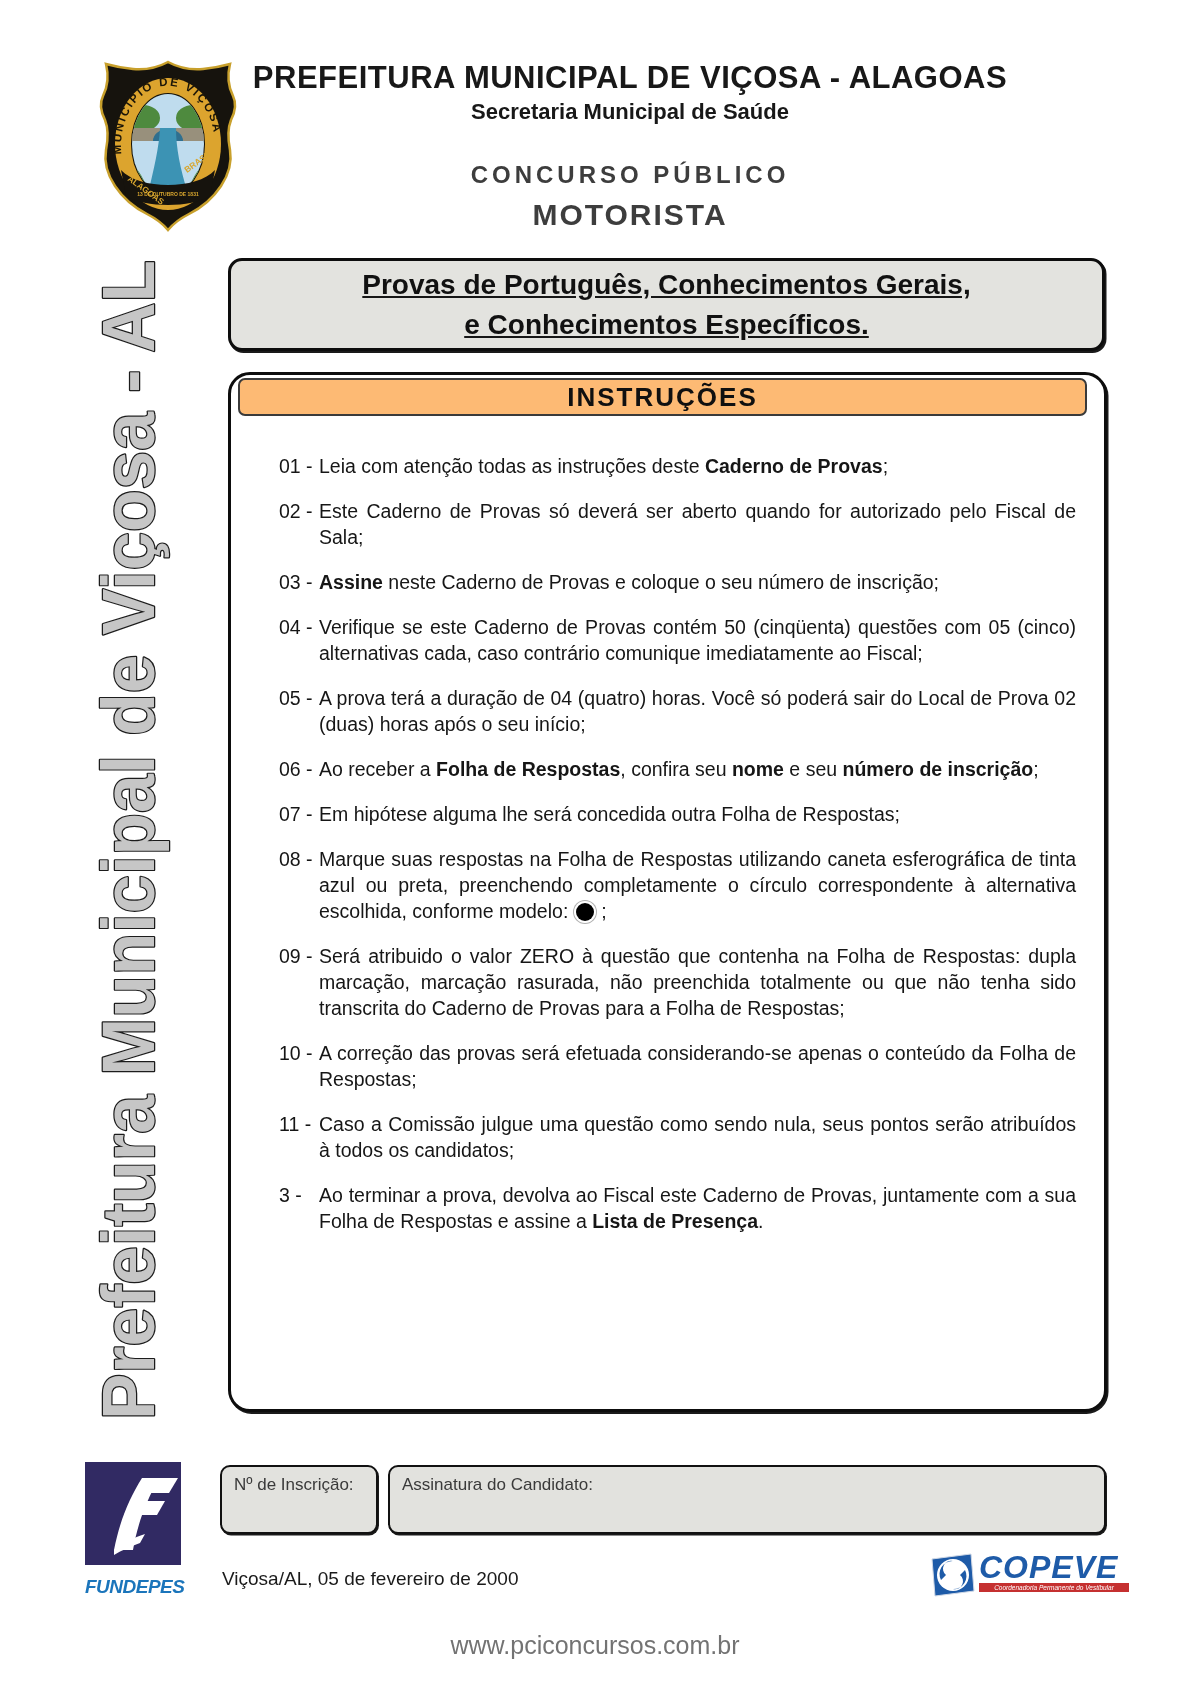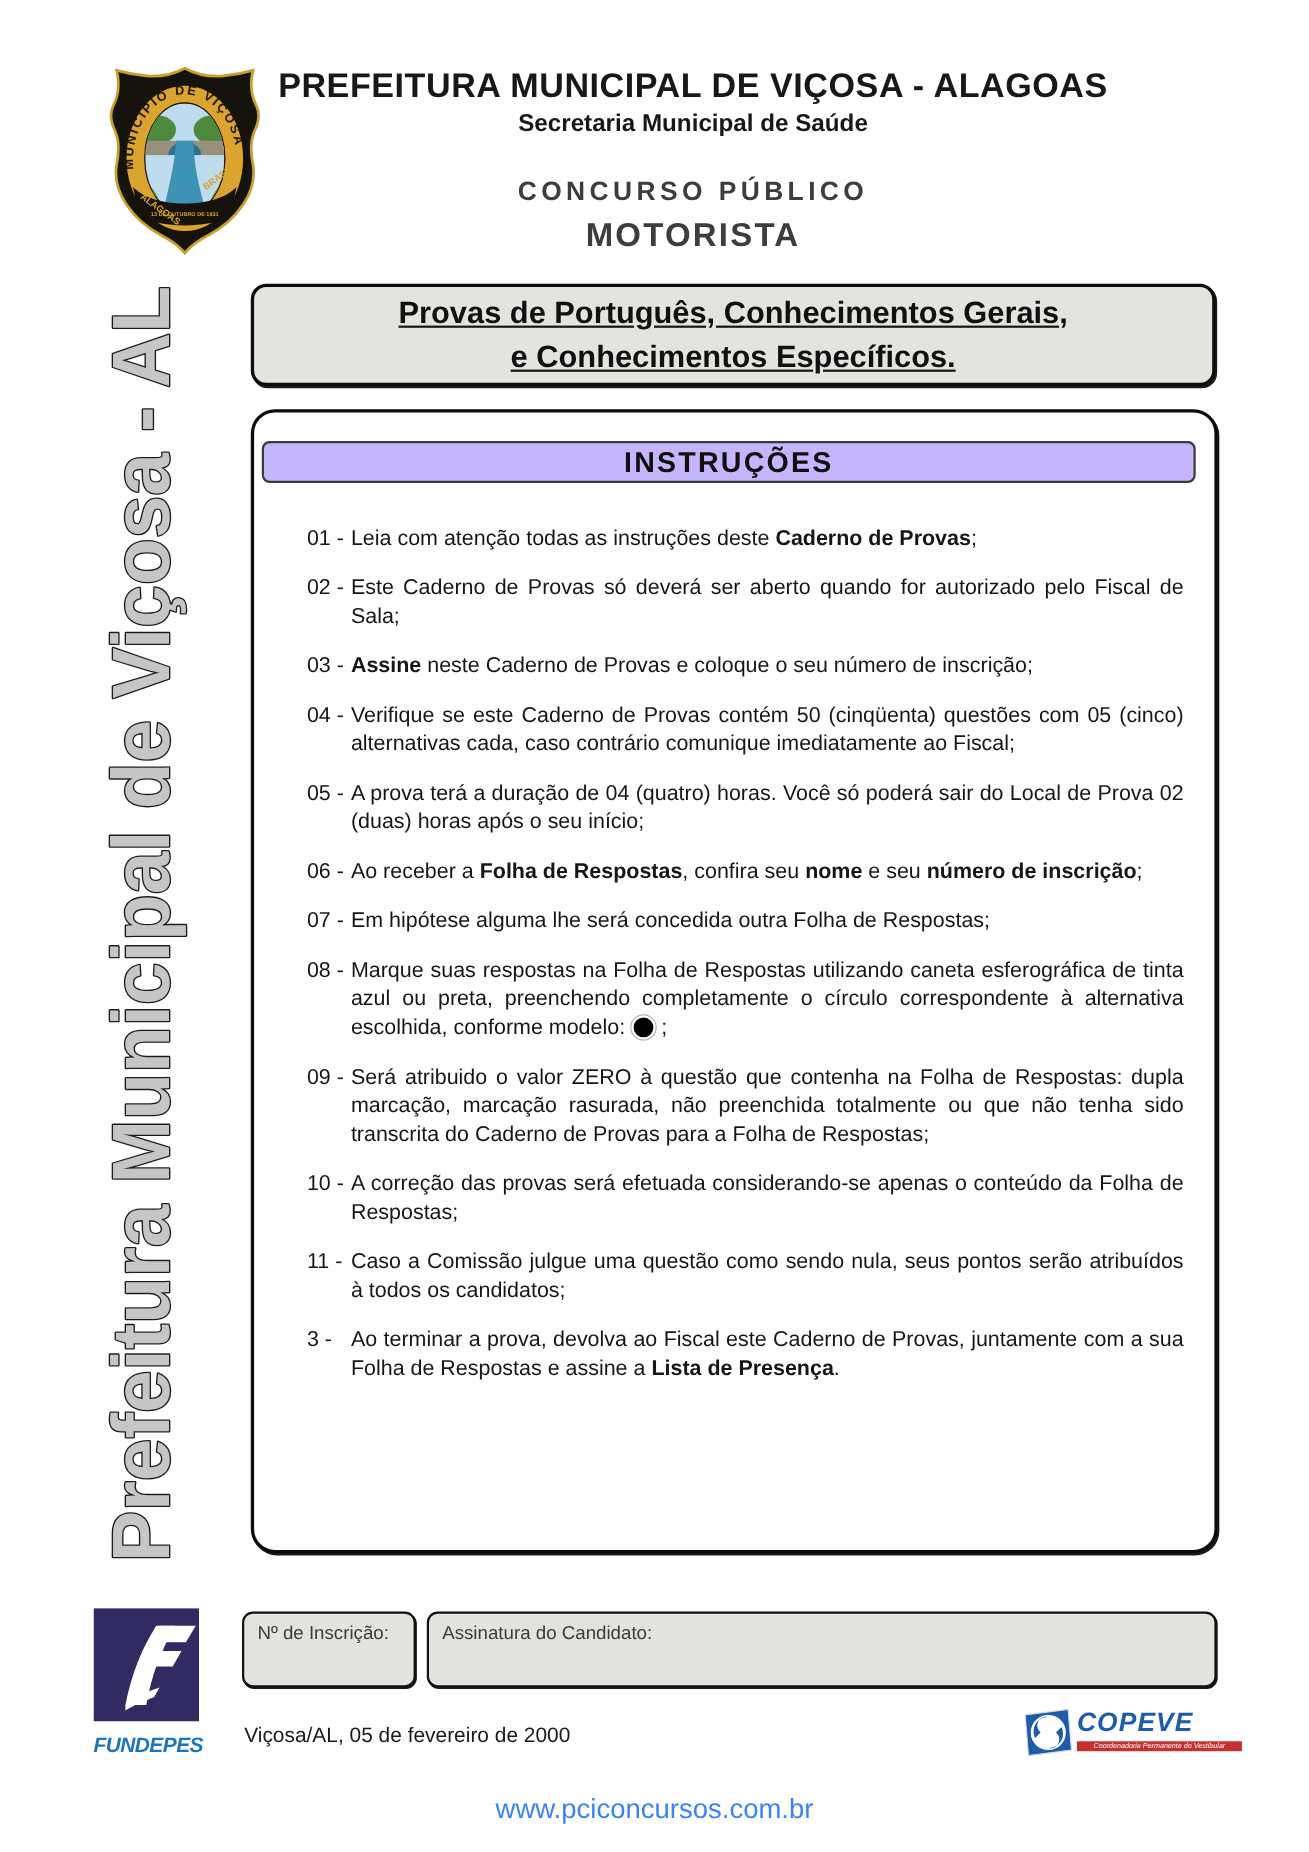--- a/index.html
+++ b/index.html
@@ -22,22 +22,22 @@
     display:flex;flex-direction:column;justify-content:center;text-align:center;text-decoration:underline;
   }
   .subjects div{font-size:28px;font-weight:bold;color:#111;line-height:40px;}
   
   .instructions{
     position:absolute;left:228px;top:372px;width:879px;height:1040px;box-sizing:border-box;
     background:#ffffff;border:3px solid #0d0d0d;border-radius:22px;
     box-shadow:1.5px 2px 0 #1a1a1a;
   }
   .inst-header{
-    margin:26px 17px 0 7px;height:38px;box-sizing:border-box;
-    background:#c4b5fd;border:2px solid #3a3a3a;border-radius:7px;
+    margin:3px 17px 0 7px;height:38px;box-sizing:border-box;
+    background:#fdba74;border:2px solid #3a3a3a;border-radius:7px;
     display:flex;align-items:center;justify-content:center;
     font-size:26px;font-weight:bold;letter-spacing:2px;color:#101010;
   }
   .inst-list{margin:37px 28px 0 12px;}
   .inst{display:flex;margin-bottom:19px;font-size:19.5px;line-height:26px;color:#161616;margin-left:36px;}
   .inst .num{flex:0 0 40px;white-space:nowrap;}
   .inst .txt{flex:1;text-align:justify;}
   .inst .b{font-weight:bold;}
   .dot{
     display:inline-block;width:18px;height:18px;border-radius:50%;background:#000;
@@ -55,29 +55,29 @@
     position:absolute;box-sizing:border-box;height:69px;background:#e2e2de;
     border:2.5px solid #111;border-radius:10px;box-shadow:1px 1.5px 0 #1a1a1a;
     font-size:17px;color:#3a3a3a;padding:8px 0 0 12px;
   }
   .inscr{left:220px;top:1465px;width:158px;}
   .sign{left:388px;top:1465px;width:718px;}
   .dateline{position:absolute;left:222px;top:1568px;font-size:19px;color:#1a1a1a;}
   .copeve{position:absolute;left:928px;top:1552px;display:flex;align-items:flex-start;}
   .copeve-icon{width:48px;height:46px;flex:0 0 48px;}
   .copeve-right{margin-left:3px;}
-  .copeve-word{font-size:24px;line-height:30px;font-weight:bold;font-style:italic;color:#1e5ba8;letter-spacing:1px;}
+  .copeve-word{font-size:32px;line-height:30px;font-weight:bold;font-style:italic;color:#1e5ba8;letter-spacing:1px;}
   .copeve-bar{
     margin-top:1px;width:150px;height:9px;background:#c53030;
     display:flex;align-items:center;justify-content:center;
     font-size:6.5px;font-style:italic;color:#ffffff;white-space:nowrap;overflow:hidden;
   }
   .siteurl{
     position:absolute;left:0;top:1631px;width:1190px;text-align:center;
-    font-size:25px;color:#3b82f6;
+    font-size:25px;color:#737373;
   }
   .siteurl span{cursor:pointer;}
 </style>
 </head>
 <body>
 
 <div class="page">
 
   <div class="crest">
     <svg viewBox="0 0 150 176" width="150" height="176">

